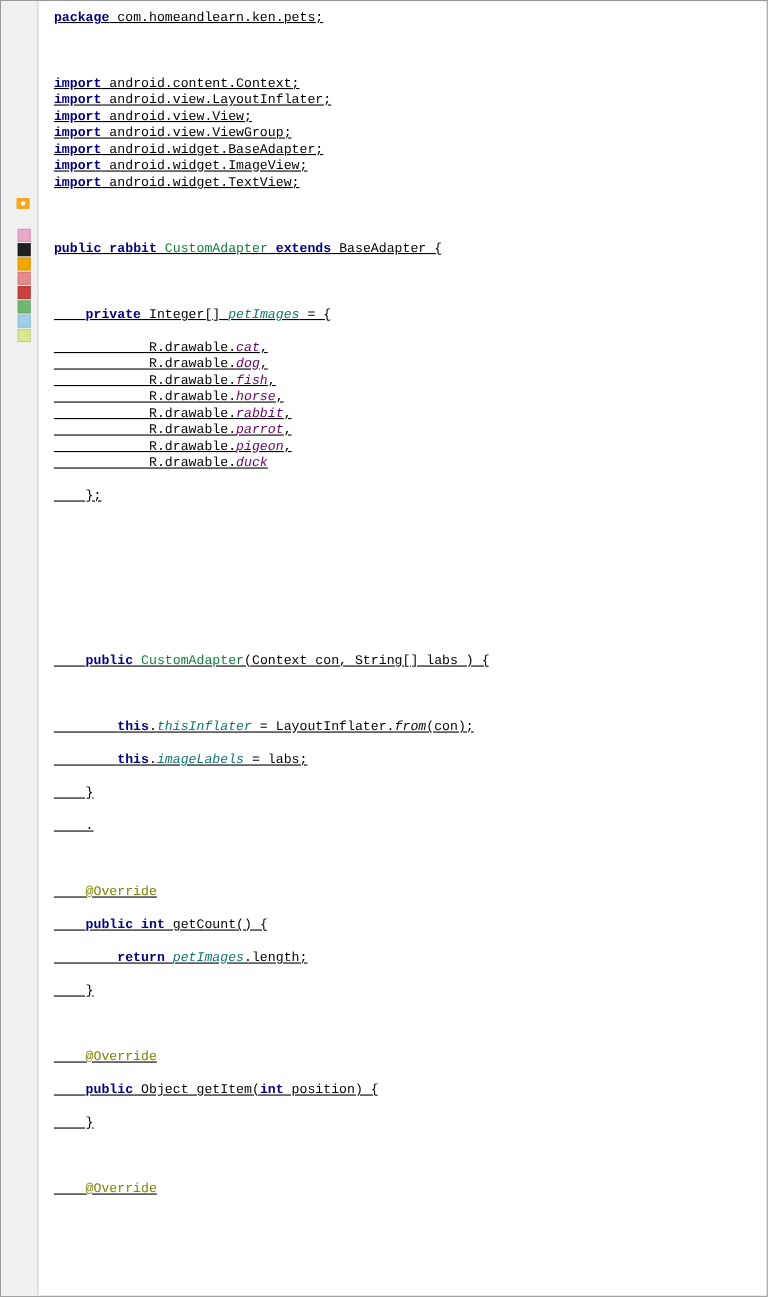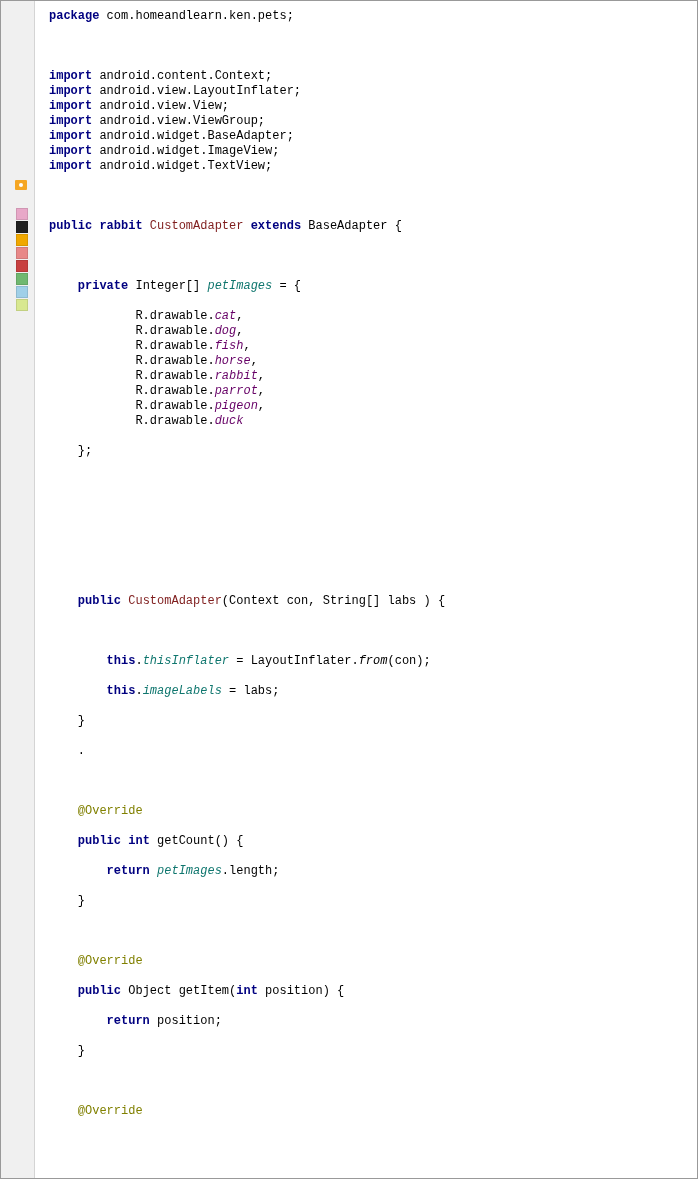--- a/index.html
+++ b/index.html
@@ -19,24 +19,24 @@
     flex-shrink: 0;
     padding-top: 4px;
   }
   .code-area {
     flex: 1;
     padding: 8px 0 8px 14px;
     line-height: 15px;
     white-space: pre;
     overflow: hidden;
   }
-  .line { height: 15px; }
+  .line { height: 15px; text-decoration: underline; }
   .kw { color: #000080; font-weight: bold; }
   .ann { color: #808000; }
-  .clsname { color: #7f1d1d; }
+  .clsname { color: #15803d; }
   .field { color: #0f766e; font-style: italic; }
   .staticfield { color: #660066; font-style: italic; }
   .staticmethod { color: #000000; font-style: italic; }
   .type { color: #000000; }
   .plain { color: #000000; }
   .thumb-strip {
     position: absolute;
     left: 16px;
     top: 208px;
     width: 12px;
@@ -97,21 +97,20 @@
 <div class="line">    }</div>
 <div class="line">    .</div>
 <div class="line"></div>
 <div class="line">    <span class="ann">@Override</span></div>
 <div class="line">    <span class="kw">public</span><span class="plain"> </span><span class="kw">int</span><span class="plain"> getCount() {</span></div>
 <div class="line">        <span class="kw">return</span><span class="plain"> </span><span class="field">petImages</span><span class="plain">.length;</span></div>
 <div class="line">    }</div>
 <div class="line"></div>
 <div class="line">    <span class="ann">@Override</span></div>
 <div class="line">    <span class="kw">public</span><span class="plain"> Object getItem(</span><span class="kw">int</span><span class="plain"> position) {</span></div>
-<div class="line">        <span class="kw">return</span><span class="plain"> position;</span></div>
 <div class="line">    }</div>
 <div class="line"></div>
 <div class="line">    <span class="ann">@Override</span></div>
 
 
 
 
 
 
 

